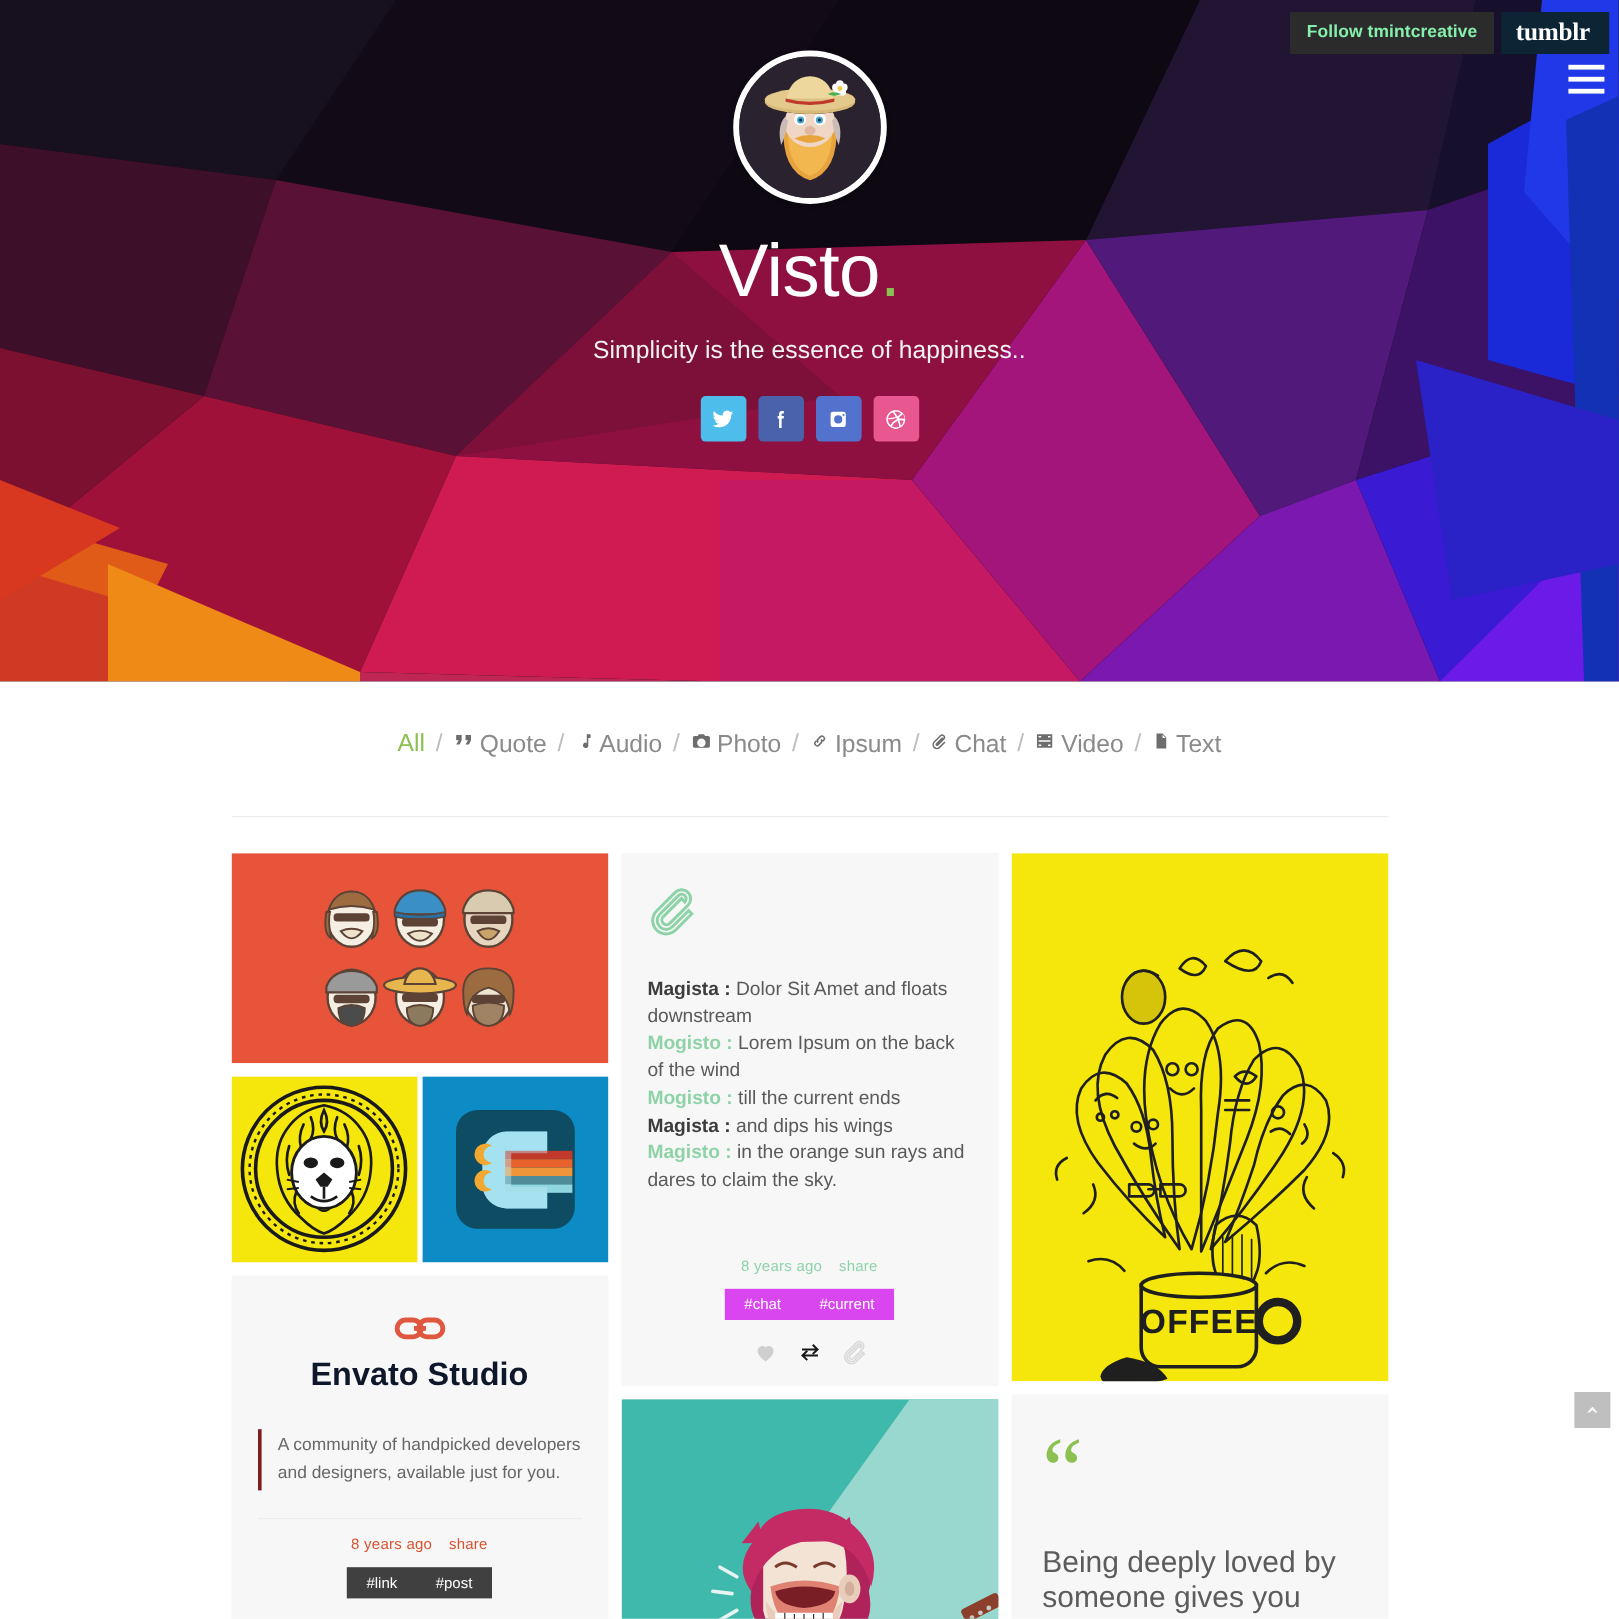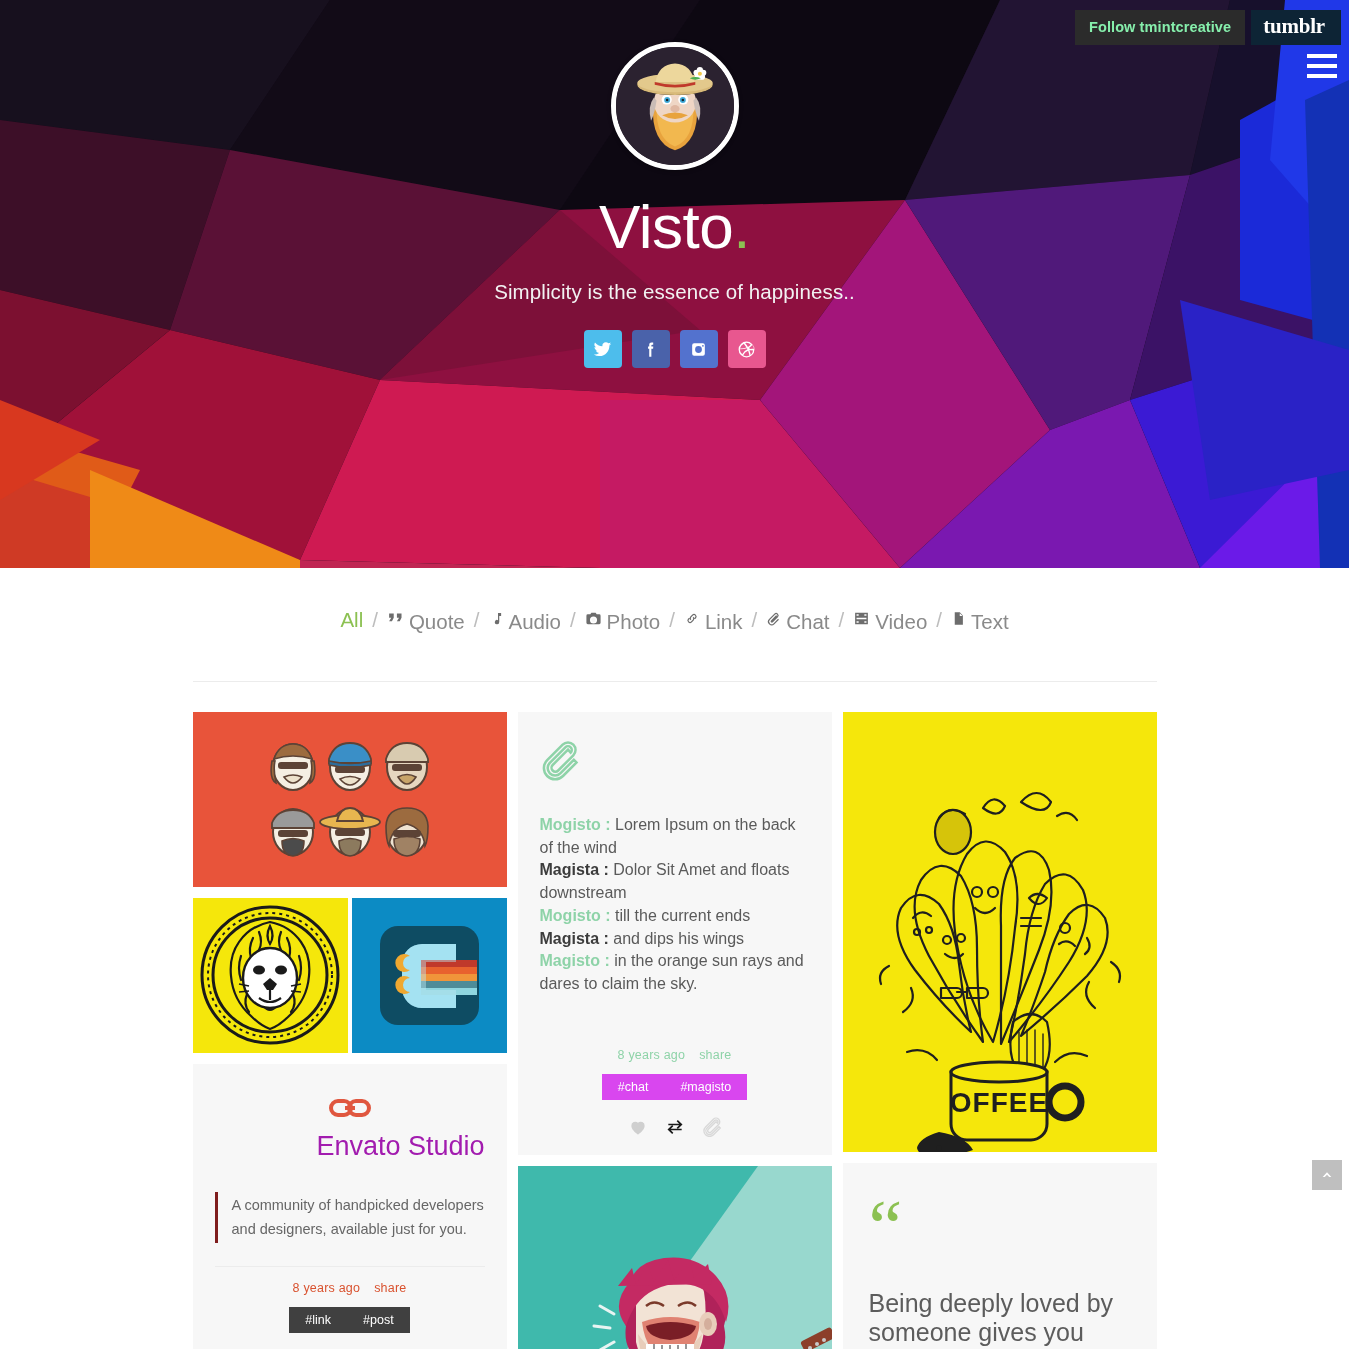--- a/index.html
+++ b/index.html
@@ -146,21 +146,21 @@
     display: inline-flex; margin-top: 12px;
     font-size: 12.5px; color: #fff; padding: 6px 0;
   }
   .tags span { padding: 0 16px; }
   .post-icons { margin-top: 17px; display: flex; justify-content: center; gap: 16px; }
   .post-icons i { display: inline-flex; cursor: pointer; }
 
   
   .link-post { padding: 32px 22px 0 22px; text-align: center; }
   .link-icon { display: flex; justify-content: center; margin-bottom: 10px; }
-  .link-title { font-size: 27px; color: #a21caf; font-weight: 400; line-height: 1.2; text-align: right; }
+  .link-title { font-size: 27px; color: #0f172a; font-weight: 700; line-height: 1.2; }
   .link-desc {
     margin-top: 30px;
     border-left: 3px solid #7f1d1d;
     padding: 2px 0 2px 14px;
     text-align: left;
     font-size: 14.5px; color: #666; line-height: 1.6;
   }
   .link-rule { height: 1px; background: #ececec; margin-top: 23px; }
 
   
@@ -339,21 +339,21 @@
             <circle cx="12" cy="14" r="2.8" fill="#f7f7f7"></circle>
           </svg>
         </span>
         <span>Photo</span>
       </a><span class="sep">/</span><a>
         <span class="ficon">
           <svg width="16" height="17" viewBox="0 0 24 24">
             <path d="M9.5 14.5a4 4 0 0 1 0-5.6l3-3a4 4 0 0 1 5.6 5.6l-1.4 1.4-1.4-1.4 1.4-1.4a2 2 0 0 0-2.8-2.8l-3 3a2 2 0 0 0 0 2.8zm5-5a4 4 0 0 1 0 5.6l-3 3a4 4 0 0 1-5.6-5.6l1.4-1.4 1.4 1.4-1.4 1.4a2 2 0 0 0 2.8 2.8l3-3a2 2 0 0 0 0-2.8z"></path>
           </svg>
         </span>
-        <span>Link</span>
+        <span>Ipsum</span>
       </a><span class="sep">/</span><a>
         <span class="ficon">
           <svg width="15" height="17" viewBox="0 0 24 24">
             <path d="M16.5 6.5 8 15a2.1 2.1 0 0 0 3 3l8-8a4 4 0 0 0-5.7-5.7l-8.4 8.4a6 6 0 0 0 8.5 8.5l7.3-7.3-1.4-1.4-7.3 7.3a4 4 0 0 1-5.7-5.7l8.4-8.4a2 2 0 0 1 2.9 2.9z"></path>
           </svg>
         </span>
         <span>Chat</span>
       </a><span class="sep">/</span><a>
         <span class="ficon">
           <svg width="17" height="17" viewBox="0 0 24 24">
@@ -508,33 +508,33 @@
 
     <div class="col">
 
       <div class="post">
         <div class="chat-body">
           <div class="paperclip-big">
             <svg width="40" height="44" viewBox="0 0 24 26">
               <path d="M16.8 5.6 7.6 14.8a2.3 2.3 0 0 0 3.3 3.3l9.1-9.1a4.5 4.5 0 0 0-6.4-6.4l-9.3 9.3a6.7 6.7 0 0 0 9.5 9.5l8.1-8.1-1.6-1.6-8.1 8.1a4.4 4.4 0 0 1-6.3-6.3l9.3-9.3a2.2 2.2 0 0 1 3.2 3.2z" fill="none" stroke="#8ED3A8" stroke-width="1.5"></path>
             </svg>
           </div>
+          <div class="chat-line"><span class="lbl-b">Magista :</span> <span>Dolor Sit Amet and floats downstream</span></div>
           <div class="chat-line"><span class="lbl-a">Mogisto :</span> <span>Lorem Ipsum on the back of the wind</span></div>
-          <div class="chat-line"><span class="lbl-b">Magista :</span> <span>Dolor Sit Amet and floats downstream</span></div>
           <div class="chat-line"><span class="lbl-a">Mogisto :</span> <span>till the current ends</span></div>
           <div class="chat-line"><span class="lbl-b">Magista :</span> <span>and dips his wings</span></div>
           <div class="chat-line"><span class="lbl-a">Magisto :</span> <span>in the orange sun rays and dares to claim the sky.</span></div>
         </div>
         <div class="post-foot" style="padding-top:28px">
           <div class="post-meta" style="color:#8ED3A8">
             <span>8 years ago</span><span>share</span>
           </div>
           <div class="tags" style="background:#d946ef">
             <span>#chat</span>
-            <span>#magisto</span>
+            <span>#current</span>
           </div>
           <div class="post-icons">
             <i>
                 <svg width="20" height="20" viewBox="0 0 24 24">
                   <path d="M12 21s-8-5.2-8-10.3A4.7 4.7 0 0 1 12 7a4.7 4.7 0 0 1 8 3.7C20 15.8 12 21 12 21z" fill="#cfcfcf"></path>
                 </svg>
               </i>
             <i>
                 <svg width="22" height="20" viewBox="0 0 24 24">
                   <path d="M4 8h13l-3-3 1.4-1.4L21 9l-5.6 5.4L14 13l3-3H4z" fill="#1a1a1a"></path>

